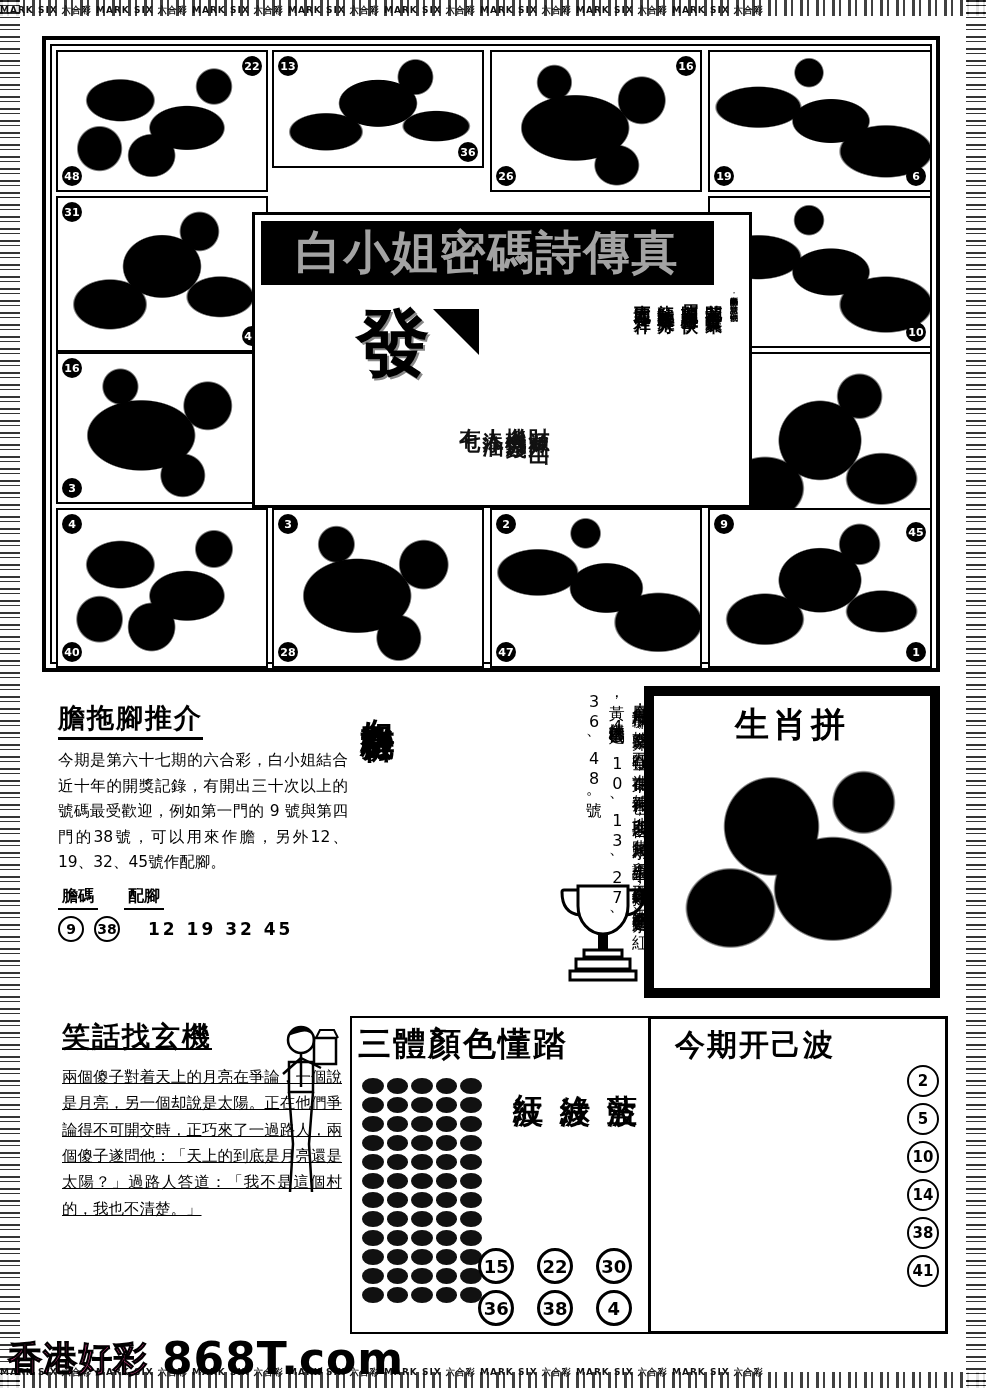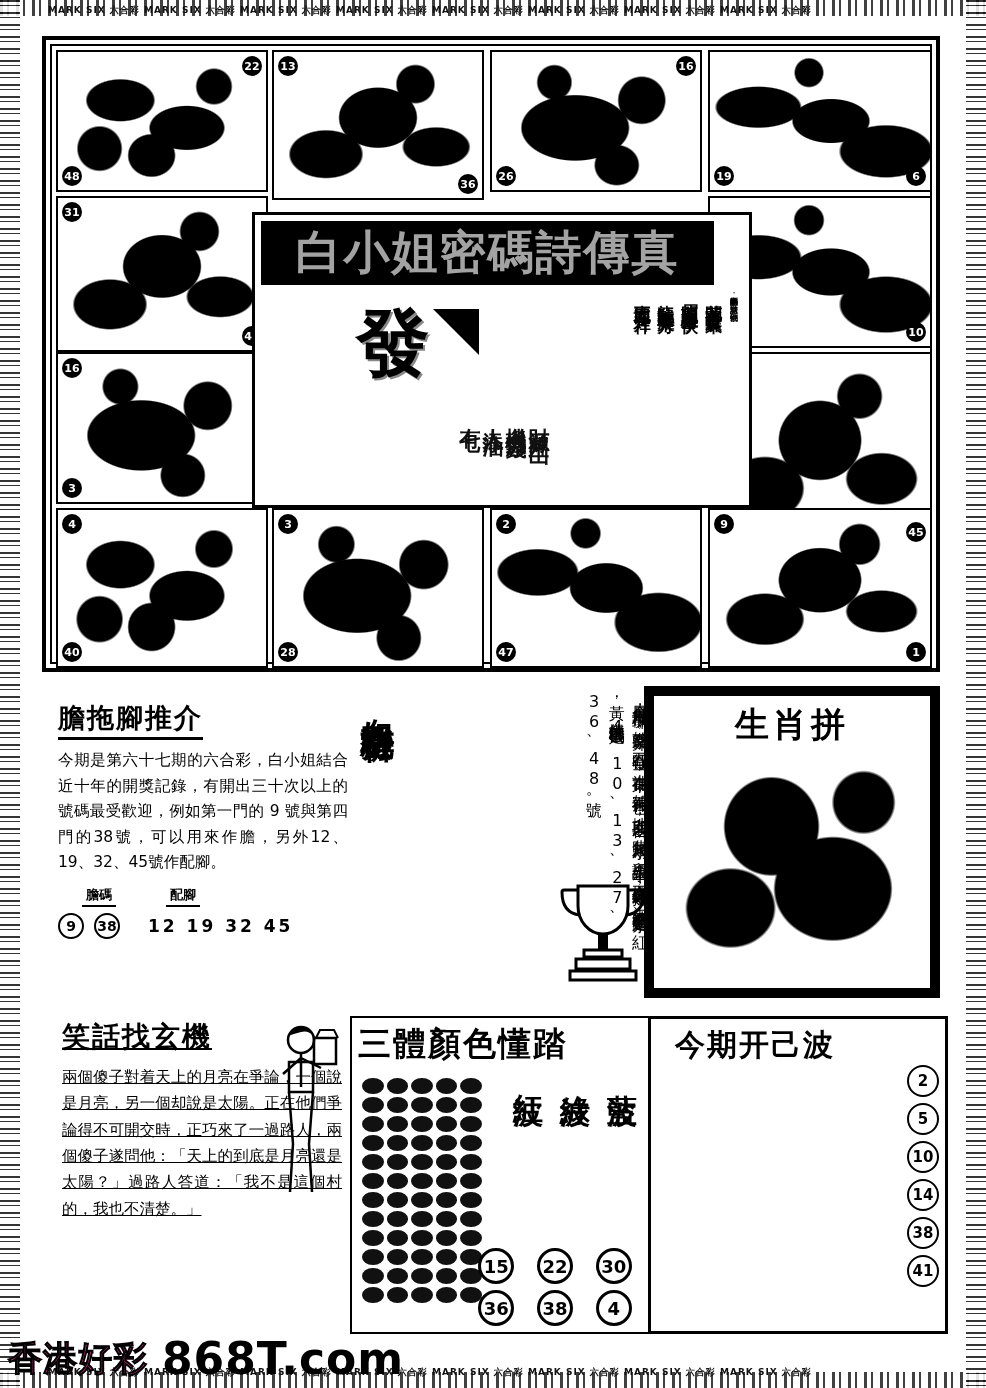--- a/index.html
+++ b/index.html
@@ -18,21 +18,20 @@
   
   .edge {
     position: absolute;
     font-family: "DejaVu Sans", sans-serif;
     font-size: 9px;
     font-weight: bold;
     color: #111;
     letter-spacing: 1px;
     white-space: nowrap;
     overflow: hidden;
-    padding-left: 48px;
   }
   .edge-top { top: 4px; left: 0; width: 986px; height: 18px; }
   .edge-bottom { bottom: 4px; left: 0; width: 986px; height: 18px; }
   .edge-left {
     top: 0; left: 4px; width: 20px; height: 1388px;
   }
   .edge-right {
     top: 0; right: 4px; width: 20px; height: 1388px;
   }
   .vstrip {
@@ -200,24 +199,23 @@
     font-size: 15.5px;
     line-height: 1.65;
     text-align: justify;
     font-family: "DejaVu Sans", sans-serif;
   }
   .tuijie-tags {
     margin-top: 10px;
     display:flex; gap: 26px; align-items:flex-end;
   }
   .tag {
-    font-size: 13px; font-weight: bold;
+    font-size: 16px; font-weight: bold;
     border-bottom: 2px solid #000;
     padding: 0 4px 1px;
-    margin-left: 24px;
   }
   .balls {
     margin-top: 6px;
     display:flex; align-items:center; gap: 10px;
     font-size: 17px; font-weight: bold;
   }
   .ball {
     width: 26px; height: 26px; border-radius: 50%;
     border: 2px solid #000;
     display:flex; align-items:center; justify-content:center;
@@ -391,21 +389,21 @@
   </div>
 
   <div class="poster">
     <div class="poster-inner">
 
       <div class="zcell" style="left:4px;  top:4px;  width:212px; height:142px;">
         <div class="zart"></div>
         <div class="znum tr">22</div>
         <div class="znum bl">48</div>
       </div>
-      <div class="zcell" style="left:220px; top:4px;  width:212px; height:150px;">
+      <div class="zcell" style="left:220px; top:4px;  width:212px; height:118px;">
         <div class="zart v2"></div>
         <div class="znum tl">13</div>
         <div class="znum br">36</div>
       </div>
       <div class="zcell" style="left:438px; top:4px;  width:212px; height:142px;">
         <div class="zart v3"></div>
         <div class="znum bl">26</div>
         <div class="znum tr">16</div>
       </div>
       <div class="zcell" style="left:656px; top:4px;  width:224px; height:142px;">

